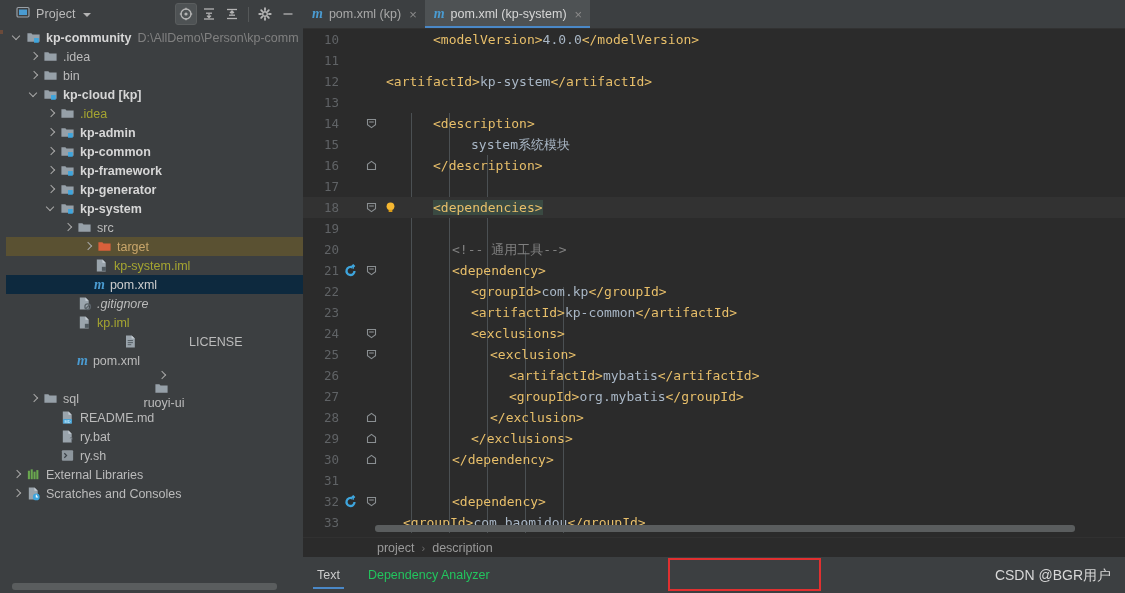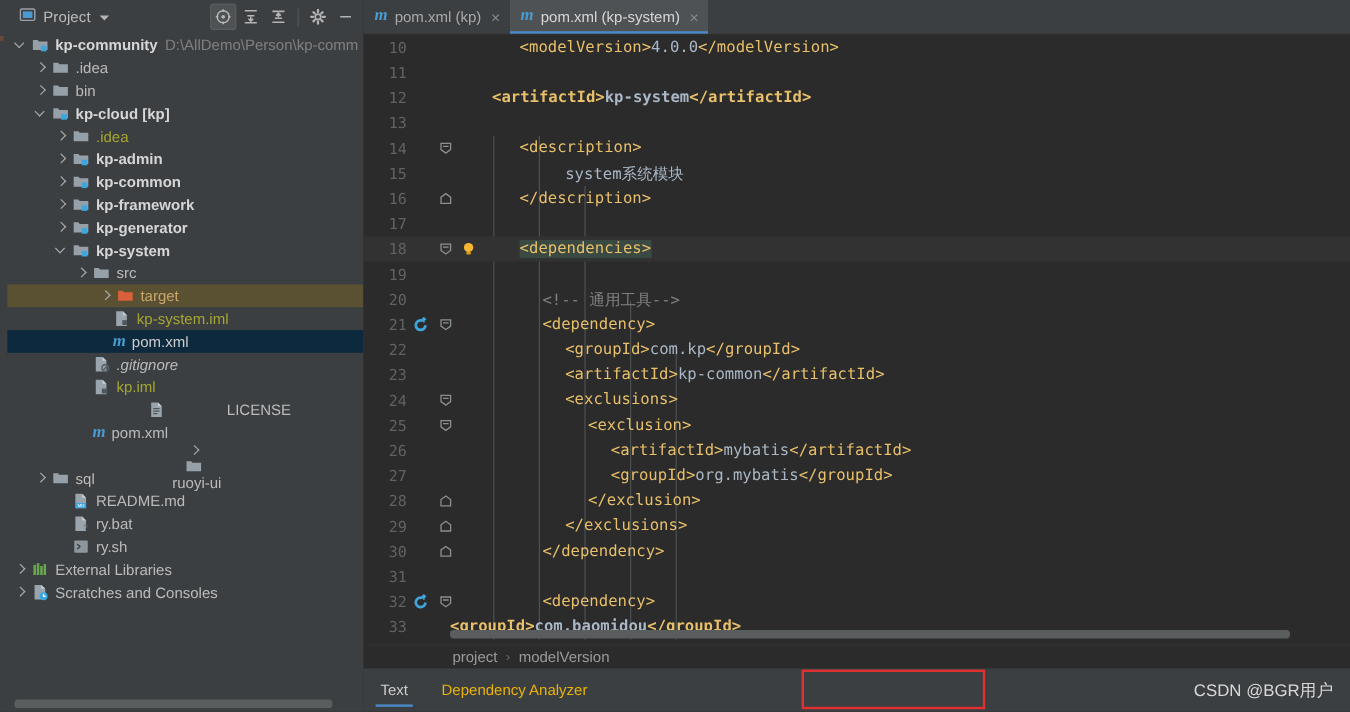--- a/index.html
+++ b/index.html
@@ -194,21 +194,21 @@
   }
   .bc-sep { margin: 0 7px; color: #6d6d6d; font-size: 11px; }
 
   
   .bottom-tabs {
     position: absolute; left: 0; right: 0; bottom: 0; height: 36px;
     background: #3c3f41; display: flex; align-items: center;
   }
   .btab {
     position: relative; height: 36px; display: flex; align-items: center;
-    padding: 0 14px; font-size: 12.5px; color: #eab308; cursor: pointer;
+    padding: 0 14px; font-size: 12.5px; color: #22c55e; cursor: pointer;
   }
   .btab.active { color: #cccccc; }
   .btab.active::after {
     content: ""; position: absolute; left: 10px; right: 10px; bottom: 4px;
     height: 2px; background: #4a88c7;
   }
   .red-outline {
     position: absolute; left: 365px; bottom: 2px;
     width: 153px; height: 33px;
     border: 2px solid #e03030; pointer-events: none;
@@ -576,21 +576,21 @@
 
     <div class="editor-body">
       <div class="code-wrap" id="codewrap">
           <div class="iguide" style="left: 108px; top: 84px; height: 525px; bottom: auto;"></div>
           <div class="iguide" style="left: 146px; top: 84px; height: 525px; bottom: auto;"></div>
           <div class="iguide" style="left: 184px; top: 126px; height: 420px; bottom: auto;"></div>
           <div class="iguide" style="left: 222px; top: 222px; height: 420px; bottom: auto;"></div>
           <div class="iguide" style="left: 260px; top: 258px; height: 400px; bottom: auto;"></div>
           <div class="line"><span class="gutter-num">10</span><span class="code-text" style="margin-left: 130px;"><span class="tok-tag">&lt;modelVersion&gt;</span><span class="tok-txt">4.0.0</span><span class="tok-tag">&lt;/modelVersion&gt;</span></span></div>
           <div class="line"><span class="gutter-num">11</span><span class="code-text" style="margin-left: 92px;"></span></div>
-          <div class="line"><span class="gutter-num">12</span><span class="code-text" style="margin-left: 107px; font-weight: bold;"><span class="tok-tag">&lt;artifactId&gt;</span><span class="tok-txt">kp-system</span><span class="tok-tag">&lt;/artifactId&gt;</span></span></div>
+          <div class="line"><span class="gutter-num">12</span><span class="code-text" style="margin-left: 83px;"><span class="tok-tag">&lt;artifactId&gt;</span><span class="tok-txt">kp-system</span><span class="tok-tag">&lt;/artifactId&gt;</span></span></div>
           <div class="line"><span class="gutter-num">13</span><span class="code-text" style="margin-left: 92px;"></span></div>
           <div class="line"><span class="gutter-num">14</span><span class="fold"><svg width="11" height="11" viewBox="0 0 11 11">
                 <path d="M1.5 1.5h8v5.2L5.5 9.6 1.5 6.7z" fill="none" stroke="#8a8f92" stroke-width="1.1"></path>
                 <line x1="3.2" y1="4" x2="7.8" y2="4" stroke="#8a8f92" stroke-width="1.1"></line>
               </svg></span><span class="code-text" style="margin-left: 130px;"><span class="tok-tag">&lt;description&gt;</span></span></div>
           <div class="line"><span class="gutter-num">15</span><span class="code-text" style="margin-left: 168px;">system系统模块</span></div>
           <div class="line"><span class="gutter-num">16</span><span class="fold"><svg width="11" height="11" viewBox="0 0 11 11">
                 <path d="M1.5 9.5h8V4.3L5.5 1.4 1.5 4.3z" fill="none" stroke="#8a8f92" stroke-width="1.1"></path>
               </svg></span><span class="code-text" style="margin-left: 130px;"><span class="tok-tag">&lt;/description&gt;</span></span></div>
           <div class="line"><span class="gutter-num">17</span><span class="code-text" style="margin-left: 92px;"></span></div>
@@ -632,31 +632,31 @@
                 <path d="M1.5 9.5h8V4.3L5.5 1.4 1.5 4.3z" fill="none" stroke="#8a8f92" stroke-width="1.1"></path>
               </svg></span><span class="code-text" style="margin-left: 149px;"><span class="tok-tag">&lt;/dependency&gt;</span></span></div>
           <div class="line"><span class="gutter-num">31</span><span class="code-text" style="margin-left: 92px;"></span></div>
           <div class="line"><span class="gutter-num">32</span><span class="gutter-run"><svg width="14" height="14" viewBox="0 0 14 14">
                 <path d="M10.5 7a4 4 0 1 1-2.2-3.6" fill="none" stroke="#3ea5dd" stroke-width="2.3"></path>
                 <path d="M9.2 1.2v3.6M7.6 2.6l1.6-1.6 1.6 1.6" fill="none" stroke="#3ea5dd" stroke-width="1.5"></path>
               </svg></span><span class="fold"><svg width="11" height="11" viewBox="0 0 11 11">
                 <path d="M1.5 1.5h8v5.2L5.5 9.6 1.5 6.7z" fill="none" stroke="#8a8f92" stroke-width="1.1"></path>
                 <line x1="3.2" y1="4" x2="7.8" y2="4" stroke="#8a8f92" stroke-width="1.1"></line>
               </svg></span><span class="code-text" style="margin-left: 149px;"><span class="tok-tag">&lt;dependency&gt;</span></span></div>
-          <div class="line"><span class="gutter-num">33</span><span class="code-text" style="margin-left: 72px; font-weight: bold;"><span class="tok-tag">&lt;groupId&gt;</span><span class="tok-txt">com.baomidou</span><span class="tok-tag">&lt;/groupId&gt;</span></span></div>
+          <div class="line"><span class="gutter-num">33</span><span class="code-text" style="margin-left: 100px;"><span class="tok-tag">&lt;groupId&gt;</span><span class="tok-txt">com.baomidou</span><span class="tok-tag">&lt;/groupId&gt;</span></span></div>
         </div>
       <div class="editor-hscroll">
         <div class="thumb"></div>
       </div>
     </div>
 
     <div class="breadcrumb" id="breadcrumb">
         <span>project</span>
         <span class="bc-sep">›</span>
-        <span>modelVersion</span>
+        <span>description</span>
       </div>
 
     <div class="bottom-tabs" id="bottomtabs">
         <div class="btab active">
           <span>Text</span>
         </div>
         <div class="btab">
           <span>Dependency Analyzer</span>
         </div>
       </div>

